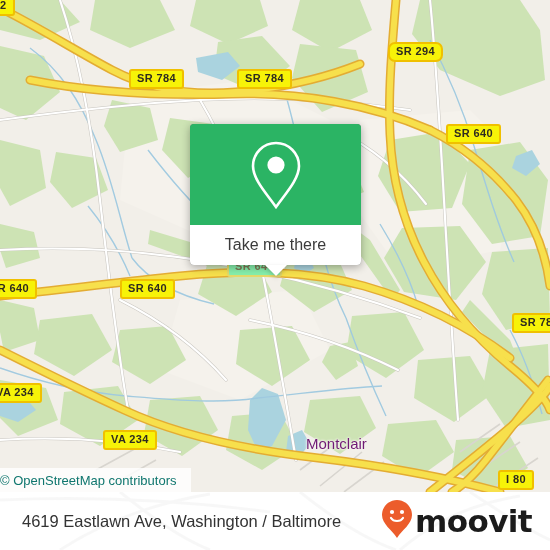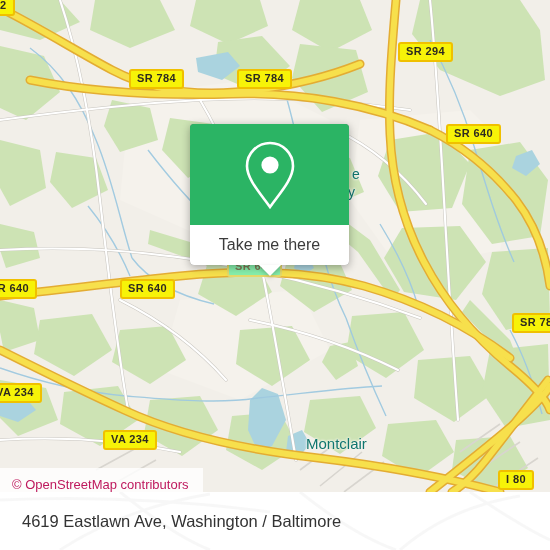--- a/index.html
+++ b/index.html
@@ -44,36 +44,36 @@
     line-height: 11px;
     white-space: nowrap;
     box-sizing: border-box;
     text-align: center;
   }
   .shield.pale { background: #86efac; border-color: #e3d96a; color: #7d7a55; }
 
   
   .place-label {
     position: absolute;
-    color: #0f766e;
+    color: #701a75;
     font-family: "Liberation Sans", sans-serif;
     font-size: 15px;
     white-space: nowrap;
     text-shadow: 0 0 3px #f6f4ef, 0 0 3px #f6f4ef, 0 0 2px #f6f4ef;
   }
   .place-label.small {
     font-size: 14px;
   }
 
   
   #popup {
     position: absolute;
     left: 190px;
     top: 124px;
-    width: 159px;
+    width: 171px;
     border-radius: 4px;
     box-shadow: 0 2px 8px rgba(0,0,0,0.32);
     background: #737373;
     overflow: visible;
   }
   #popup-head {
     background: #2bb464;
     height: 101px;
     border-radius: 4px 4px 0 0;
     display: flex;
@@ -107,26 +107,25 @@
   }
 
   
   #attribution {
     position: absolute;
     left: 0;
     top: 468px;
     height: 24px;
     background: rgba(255,255,255,0.82);
     display: flex;
-    align-items: flex-end;
-    padding-left: 12px;
+    align-items: center;
     padding-right: 14px;
     box-sizing: border-box;
     font-size: 13px;
-    color: #be185d;
+    color: #0f766e;
     white-space: nowrap;
   }
 
   
   #footer {
     position: absolute;
     left: 0;
     top: 492px;
     width: 550px;
     height: 58px;
@@ -315,21 +314,21 @@
           <path d="M396,0 C392,46 388,92 390,134 C392,180 404,224 424,262 C446,304 476,338 510,366 C532,384 546,398 550,410"></path>
           <path d="M430,130 C462,146 492,170 516,200 C536,226 546,256 550,286"></path>
           <path d="M0,296 C60,290 120,282 180,276 C244,270 306,270 364,286 C420,302 468,326 510,358"></path>
           <path d="M0,350 C40,370 80,390 124,410 C180,436 248,450 318,458 C384,466 448,478 500,492"></path>
           <path d="M548,380 C528,406 506,434 486,460 C472,478 462,486 452,492"></path>
           <path d="M430,492 C458,470 486,448 514,424 C534,406 546,394 550,386"></path>
         </g>
       </g>
     </svg>
 
-    <div class="shield" style="left:398px; top:42px;">SR 294</div>
+    <div class="shield" style="left:388px; top:42px;border-radius:7px;">SR 294</div>
     <div class="shield" style="left:129px; top:69px;">SR 784</div>
     <div class="shield" style="left:237px; top:69px;">SR 784</div>
     <div class="shield" style="left:446px; top:124px;">SR 640</div>
     <div class="shield" style="left:120px; top:279px;">SR 640</div>
     <div class="shield" style="left:-18px; top:279px;">SR 640</div>
     <div class="shield" style="left:512px; top:313px;">SR 784</div>
     <div class="shield" style="left:103px; top:430px;">VA 234</div>
     <div class="shield" style="left:-12px; top:383px;">VA 234</div>
     <div class="shield" style="left:498px; top:470px;">I 80</div>
     <div class="shield pale" style="left:227px; top:257px;">SR 644</div>
@@ -366,15 +365,26 @@
         <path d="M120,492 C150,516 180,538 210,550"></path>
         <path d="M300,492 C330,516 362,538 396,550"></path>
         <path d="M470,492 C500,512 528,530 550,540"></path>
         <path d="M60,550 C100,524 150,504 210,494"></path>
         <path d="M400,550 C430,524 470,504 520,496"></path>
       </g>
     </svg>
 
     <div id="footer-title">4619 Eastlawn Ave, Washington / Baltimore</div>
 
+    <div id="brand">
+      <span>
+        <svg width="30" height="38" viewBox="0 0 30 38" aria-hidden="true">
+          <path d="M15 0 C6.7 0 0 6.7 0 15 C0 24 10 30 15 38 C20 30 30 24 30 15 C30 6.7 23.3 0 15 0 Z" fill="#ec5c2b"></path>
+          <circle cx="10" cy="12" r="2.1" fill="#ffffff"></circle>
+          <circle cx="20" cy="12" r="2.1" fill="#ffffff"></circle>
+          <path d="M9 18 C11.6 22 18.4 22 21 18" stroke="#ffffff" stroke-width="2.2" fill="none" stroke-linecap="round"></path>
+        </svg>
+      </span>
+      <span id="brand-word">moovit</span>
+    </div>
   </div>
 
 </div>
 
 </body></html>

